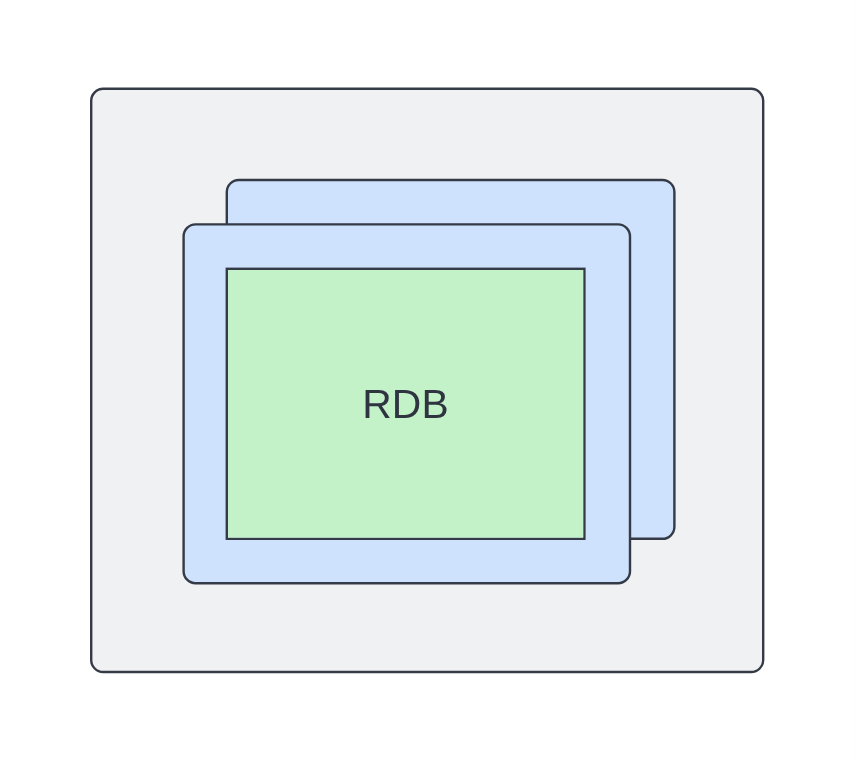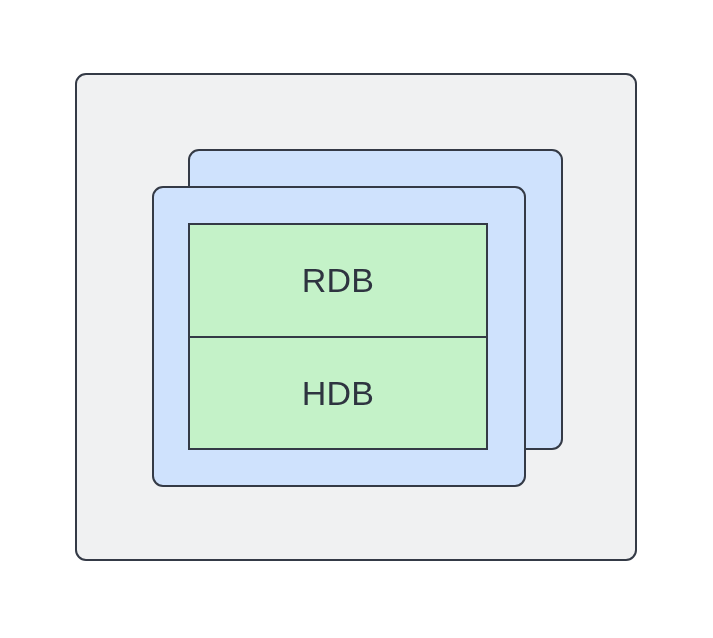--- a/index.html
+++ b/index.html
@@ -61,21 +61,21 @@
   #green-stack {
     position: absolute;
     left: 188px;
     top: 223px;
     width: 300px;
     height: 227px;
     box-sizing: border-box;
     border: 2px solid #343a46;
     background: #c4f2c8;
     display: flex;
-    flex-direction: column;
+    flex-direction: row;
   }
   .green-row {
     flex: 1 1 0;
     box-sizing: border-box;
     display: flex;
     align-items: center;
     justify-content: center;
     background: #c4f2c8;
     border-bottom: 2px solid #343a46;
   }
@@ -100,18 +100,15 @@
   <div class="box rounded" id="outer-container"></div>
 
   <div class="box rounded blue-layer" id="blue-layer-back"></div>
 
   <div class="box rounded blue-layer" id="blue-layer-front"></div>
 
   <div id="green-stack">
     <div class="green-row">
       <span class="green-row-label">RDB</span>
     </div>
-    <div class="green-row">
-      <span class="green-row-label">HDB</span>
-    </div>
   </div>
 
 </div>
 
 </body></html>

